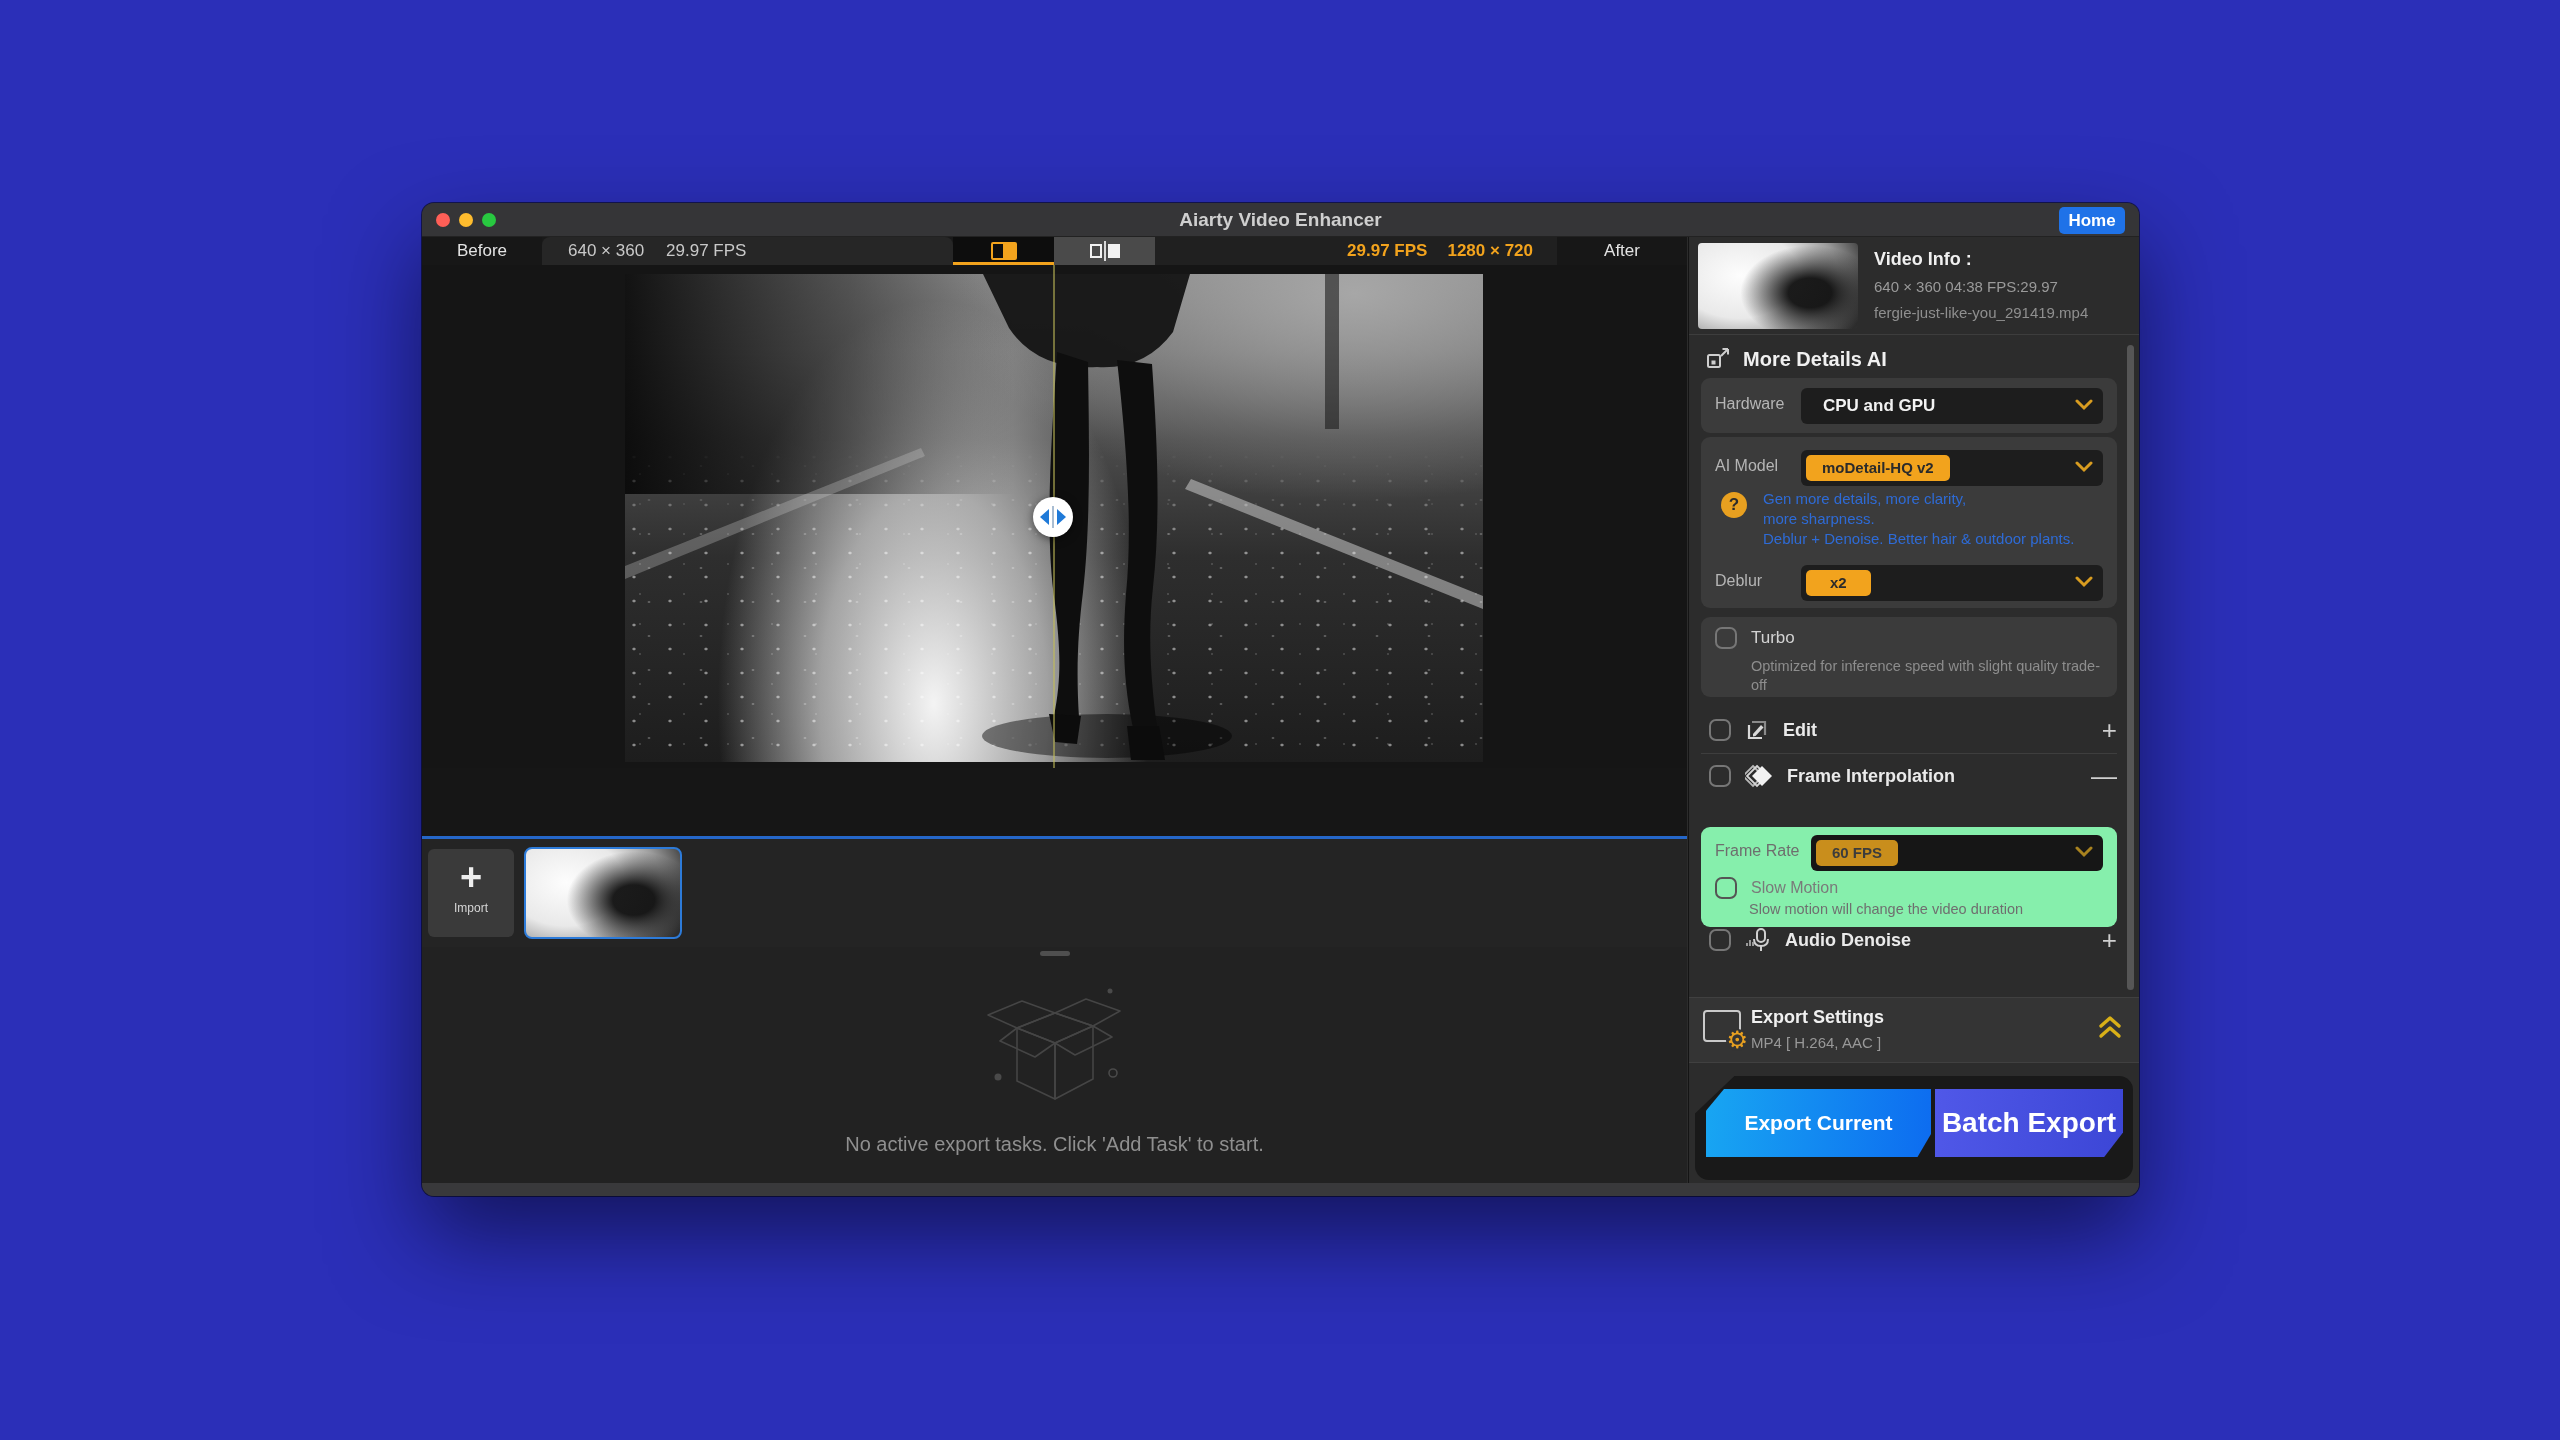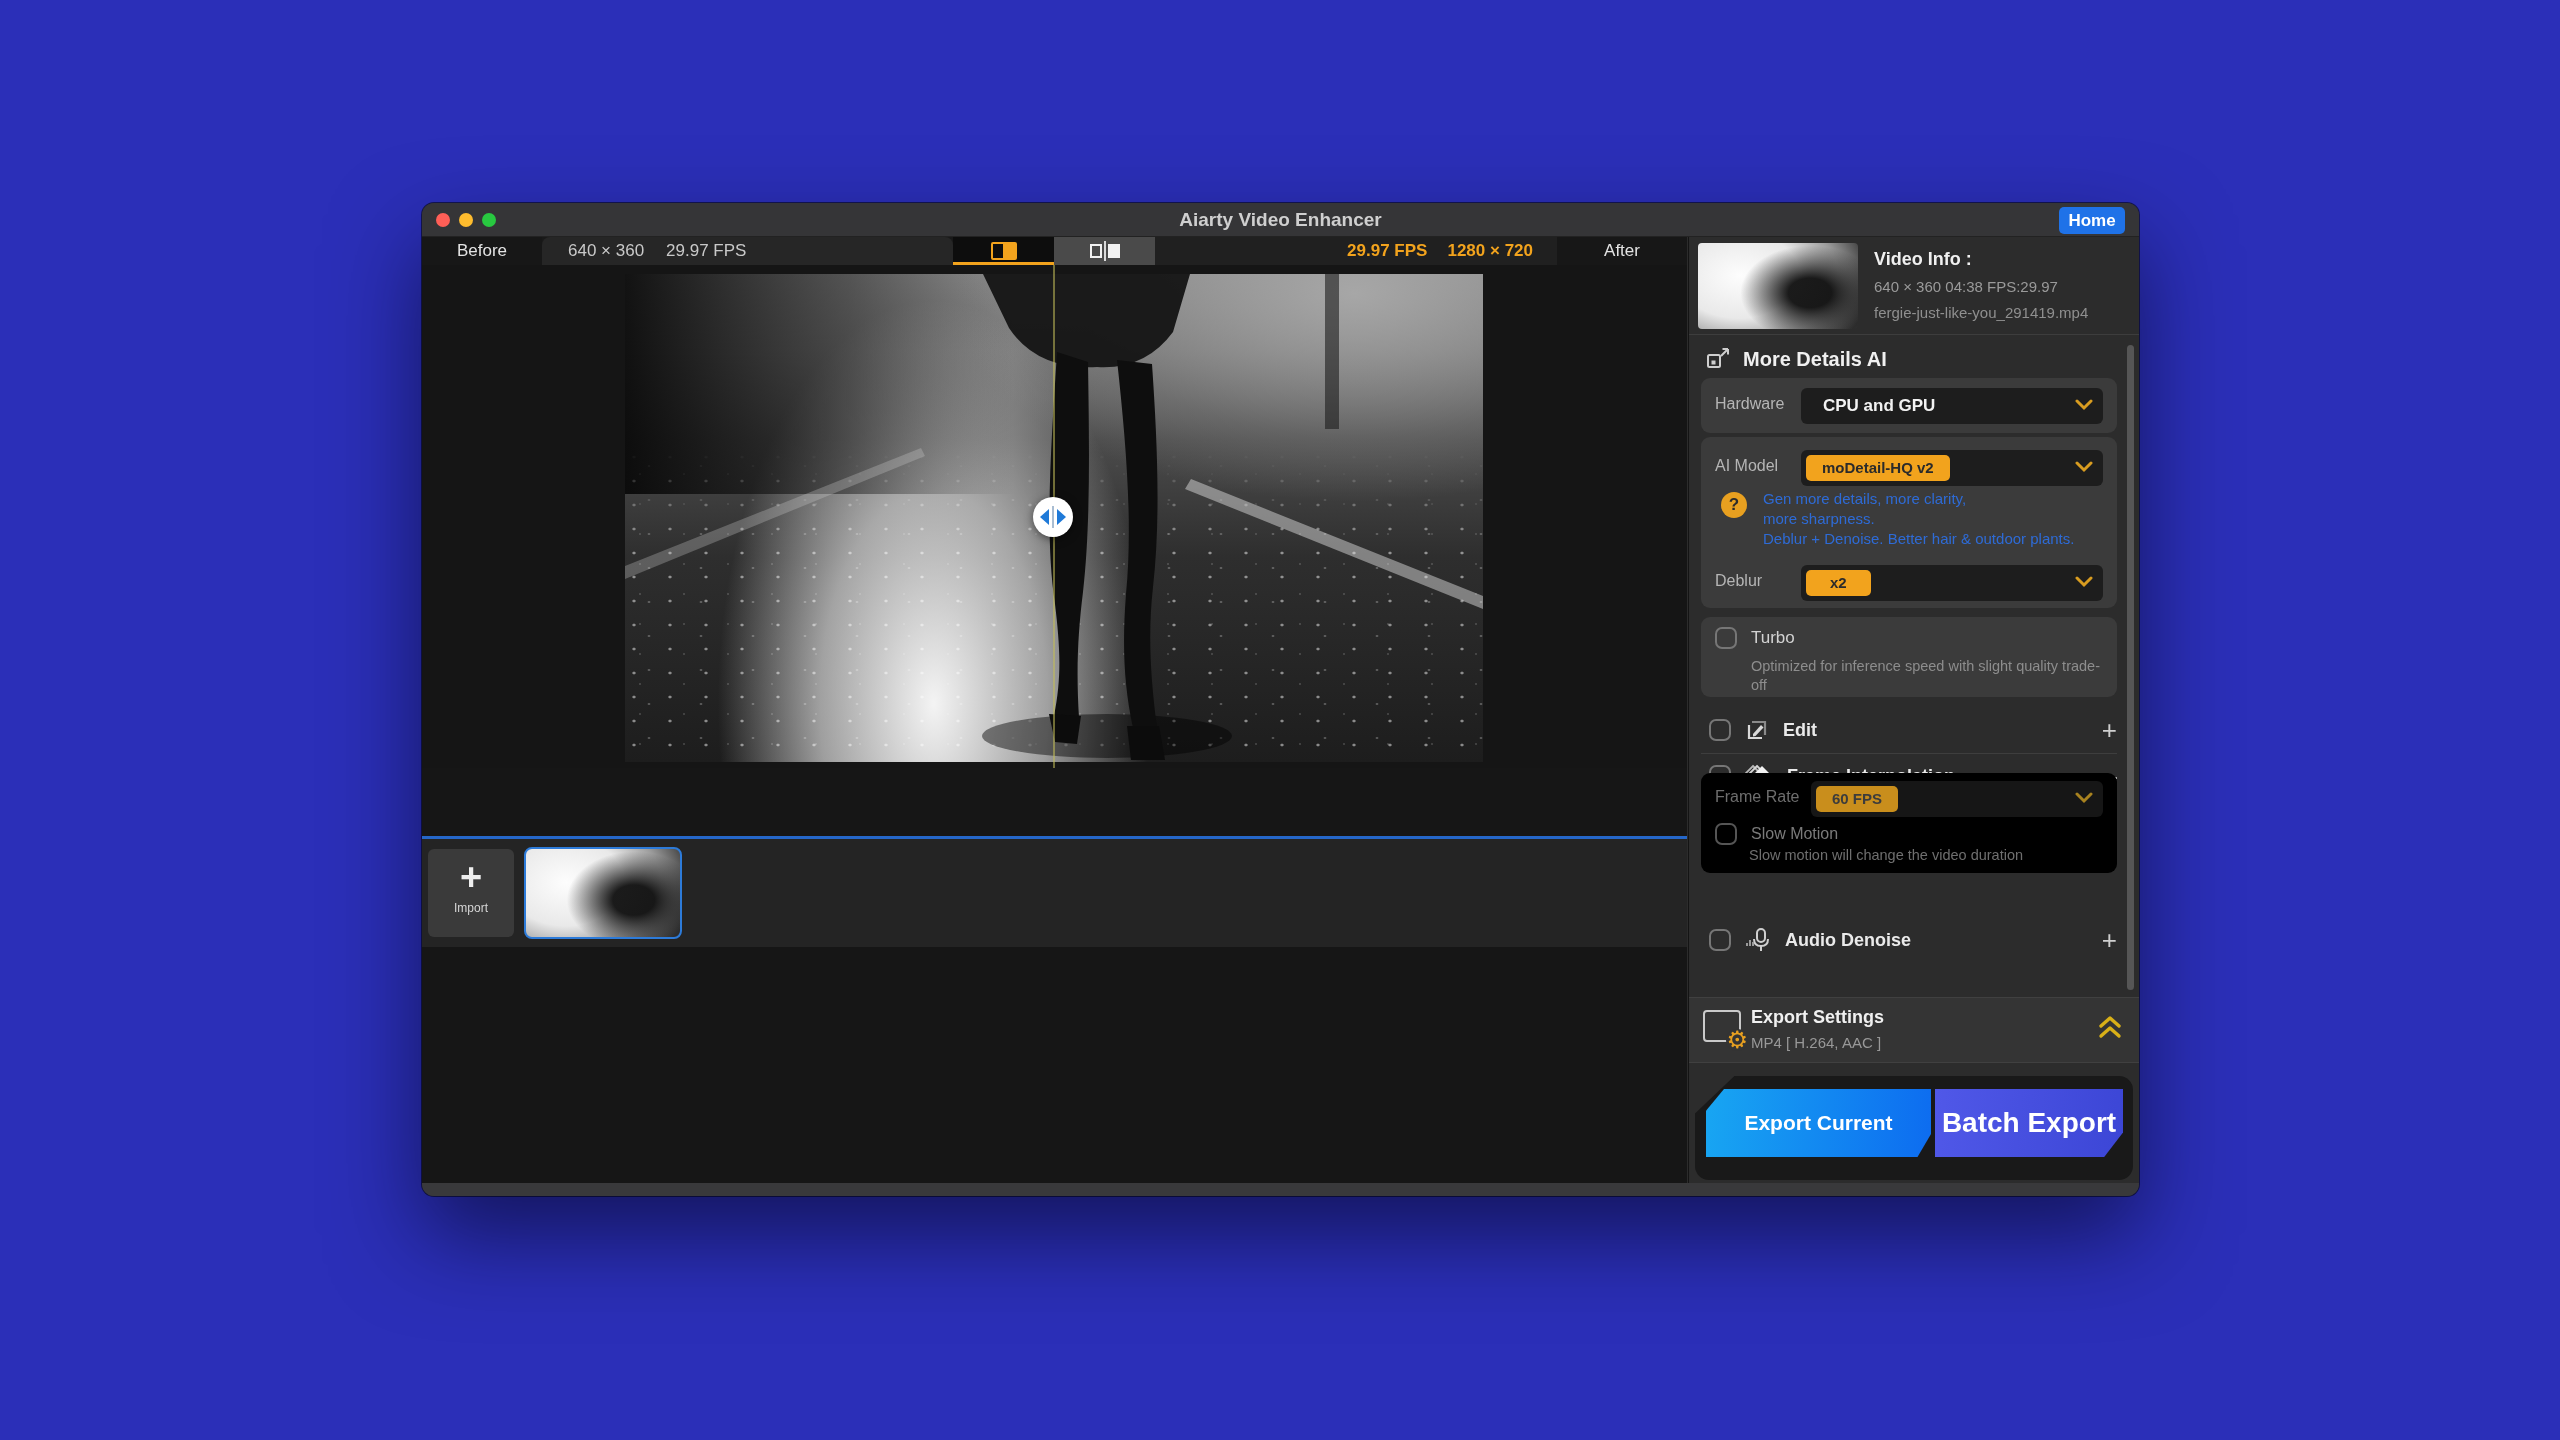--- a/index.html
+++ b/index.html
@@ -110,21 +110,21 @@
       radial-gradient(ellipse 75% 95% at 70% 58%, rgba(18,18,18,.96) 18%, rgba(18,18,18,0) 58%),
       radial-gradient(ellipse 85% 110% at 26% 38%, #fdfdfd, #e9e9e9 45%, #9c9c9c 72%, #2e2e2e 100%); }
   .vinfo .t1 { position:absolute; left:185px; top:12px; font-size:18px; font-weight:bold; color:#f0f0f0; }
   .vinfo .t2 { position:absolute; left:185px; top:41px; font-size:15px; color:#9a9a9a; }
   .vinfo .t3 { position:absolute; left:185px; top:67px; font-size:15px; color:#8f8f8f; }
   .sec-head { position:absolute; left:18px; top:108px; height:28px; display:flex; align-items:center; gap:12px; color:#f0f0f0; font-size:20px; font-weight:bold; }
   .card { position:absolute; left:12px; right:22px; background:#3b3b3b; border-radius:9px; }
   .card.hw { top:141px; height:55px; }
   .card.model { top:200px; height:171px; }
   .card.turbo { top:380px; height:80px; }
-  .card.dim { top:536px; height:100px; background:#000000; }
+  .card.dim { top:590px; height:100px; background:#86efac; }
   .row-label { position:absolute; left:14px; color:#b5b5b5; font-size:16px; }
   .dd { position:absolute; left:100px; right:14px; height:36px; background:#1d1d1d; border-radius:6px; }
   .dd .val { position:absolute; left:22px; top:0; line-height:36px; color:#f2f2f2; font-size:17px; font-weight:bold; }
   .dd .chev { position:absolute; right:10px; top:11px; }
   .badge { position:absolute; left:5px; top:5px; height:26px; border-radius:5px; background:#f2a31d; color:#2b2b2b; font-size:15px; font-weight:bold; line-height:26px; padding:0 16px; }
   .helpwrap { position:absolute; left:20px; top:55px; width:26px; height:26px; border-radius:50%; background:#e8a020; color:#2b2b2b; text-align:center; line-height:26px; font-size:17px; font-weight:bold; }
   .mdesc { position:absolute; left:62px; top:52px; color:#2e6bd6; font-size:15px; line-height:20px; }
   .checkbox { width:22px; height:22px; border:2px solid #767676; border-radius:7px; background:transparent; flex:none; }
   .checkbox.dim { border-color:#555; }
   .crow { position:absolute; display:flex; align-items:center; gap:14px; }
@@ -219,20 +219,38 @@
     <div class="bluediv"></div>
 
     <div class="importstrip">
       <div class="importbtn">
         <span class="plus">+</span>
         <span class="lbl">Import</span>
       </div>
       <div class="thumb-clip"></div>
     </div>
 
+    <div class="tasks">
+      <div class="dragpill"></div>
+      <svg class="boxart" width="190" height="150" viewBox="0 0 190 150">
+        <g fill="none" stroke="#454545" stroke-width="1.6" stroke-linejoin="round">
+          <path d="M57 55 L95 70 L133 53 L95 40 Z"></path>
+          <path d="M57 55 L57 108 L95 126 L95 70 Z"></path>
+          <path d="M95 70 L95 126 L133 106 L133 53 Z"></path>
+          <path d="M57 55 L28 42 L62 28 L95 40 Z"></path>
+          <path d="M95 40 L126 26 L160 38 L133 53 Z"></path>
+          <path d="M57 55 L40 68 L75 84 L95 70"></path>
+          <path d="M133 53 L152 64 L115 82 L95 70"></path>
+        </g>
+        <circle cx="38" cy="104" r="3.5" fill="#4a4a4a"></circle>
+        <circle cx="153" cy="100" r="4" fill="none" stroke="#4a4a4a" stroke-width="1.6"></circle>
+        <circle cx="150" cy="18" r="2.5" fill="#4a4a4a"></circle>
+      </svg>
+      <div class="emptytext">No active export tasks. Click 'Add Task' to start.</div>
+    </div>
   </div>
 
   <div class="panel">
 
     <div class="vinfo">
       <div class="vthumb"></div>
       <div class="t1">Video Info :</div>
       <div class="t2">640 ×  360 04:38 FPS:29.97</div>
       <div class="t3">fergie-just-like-you_291419.mp4</div>
     </div>

